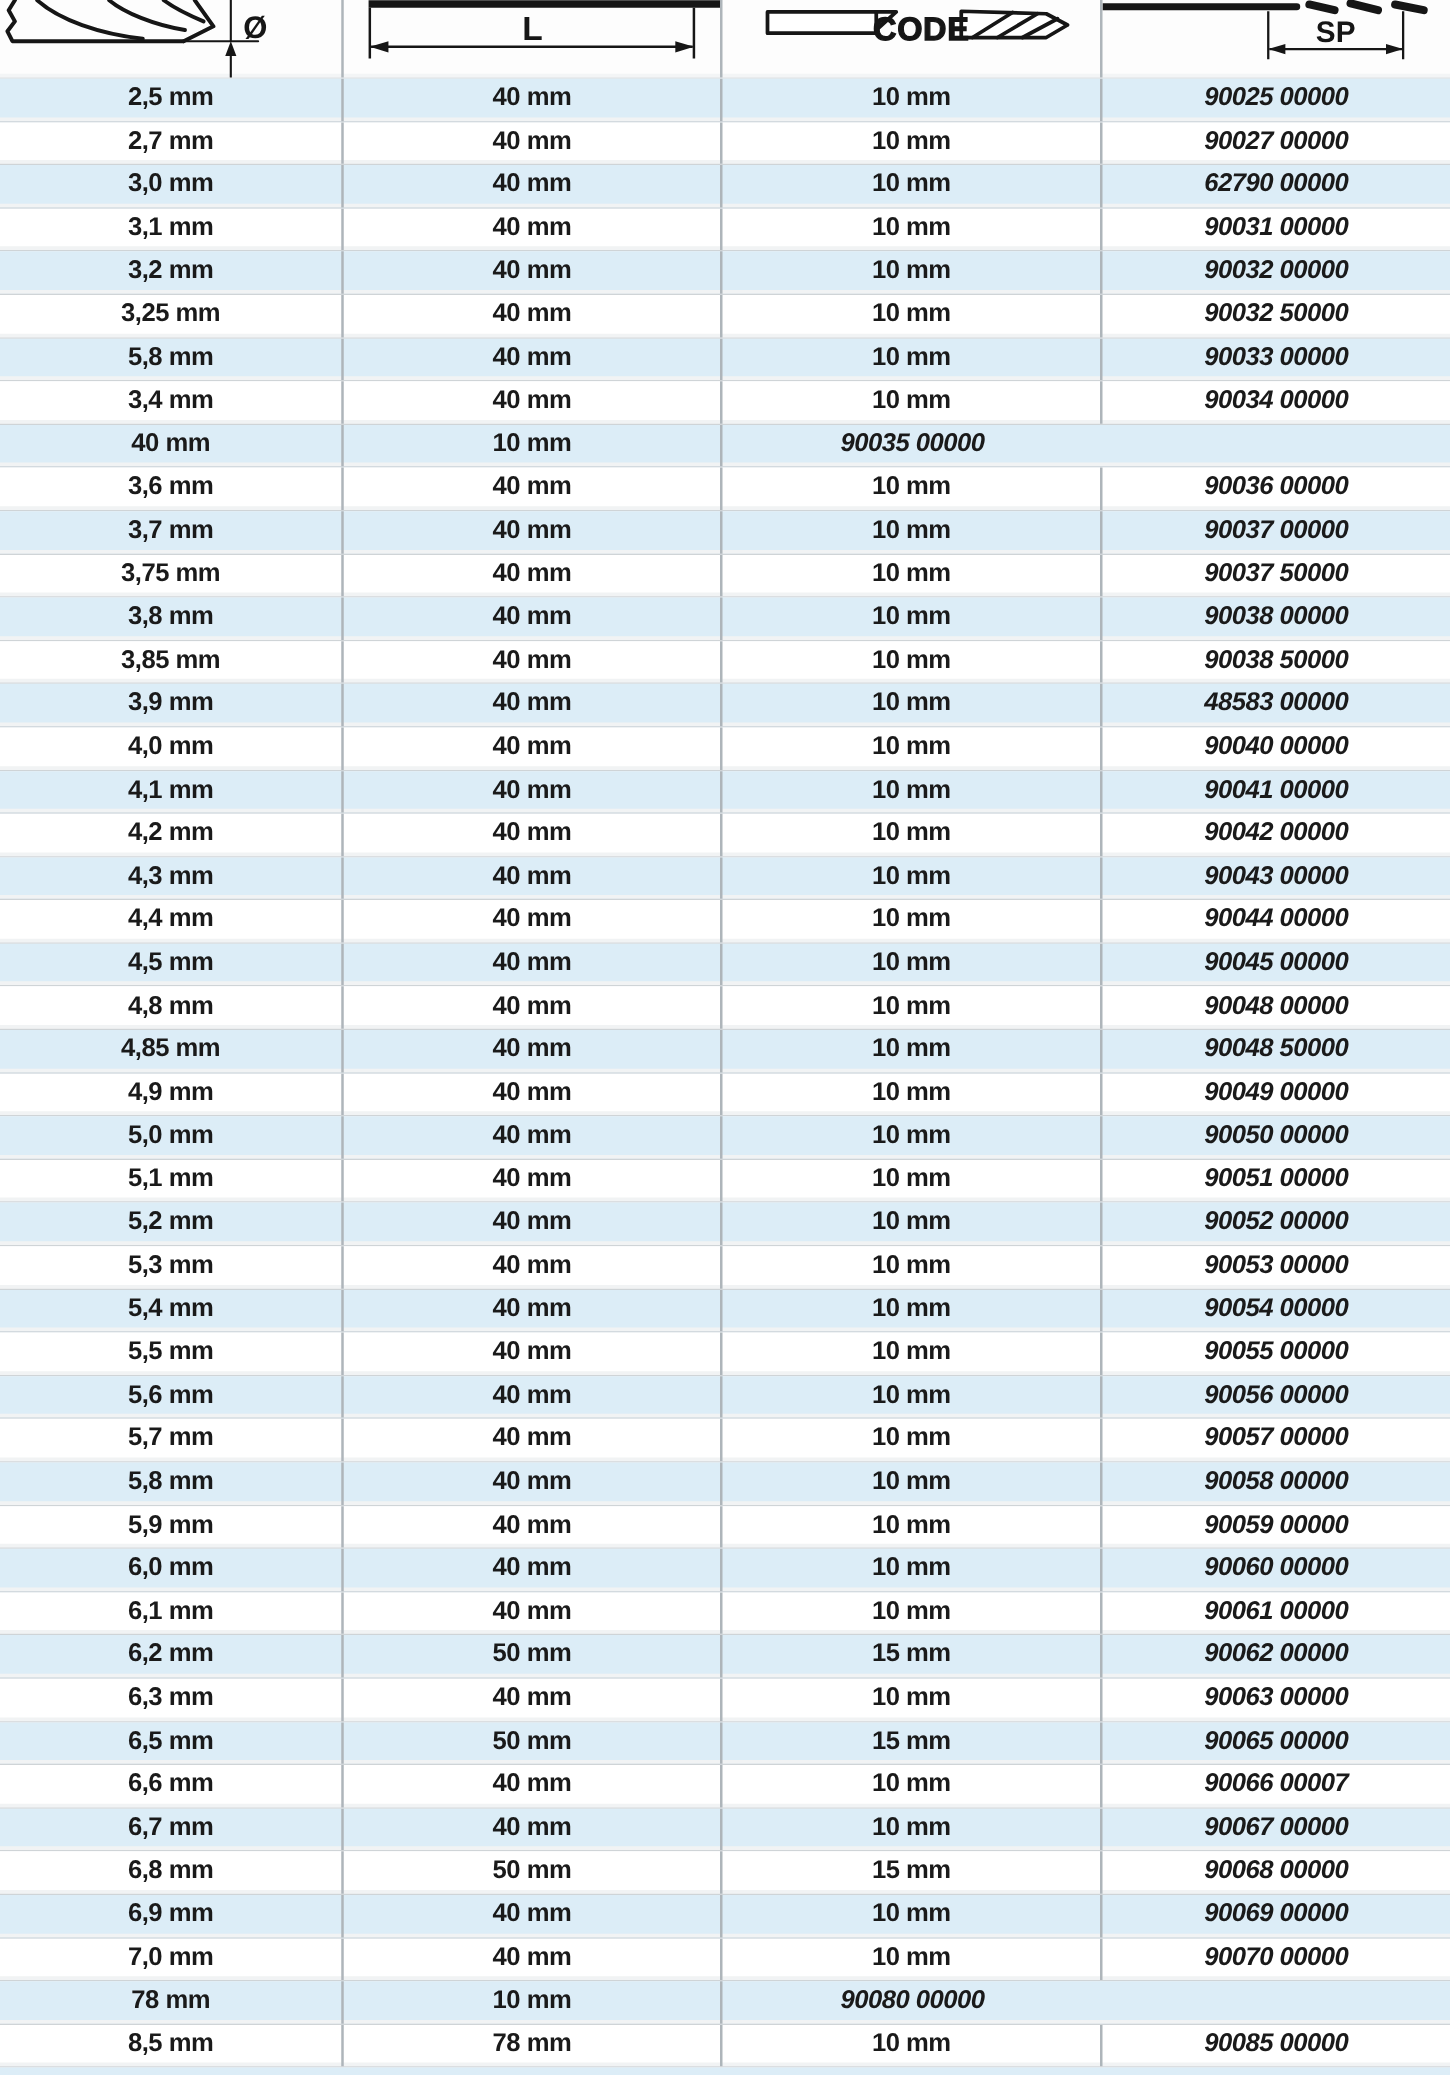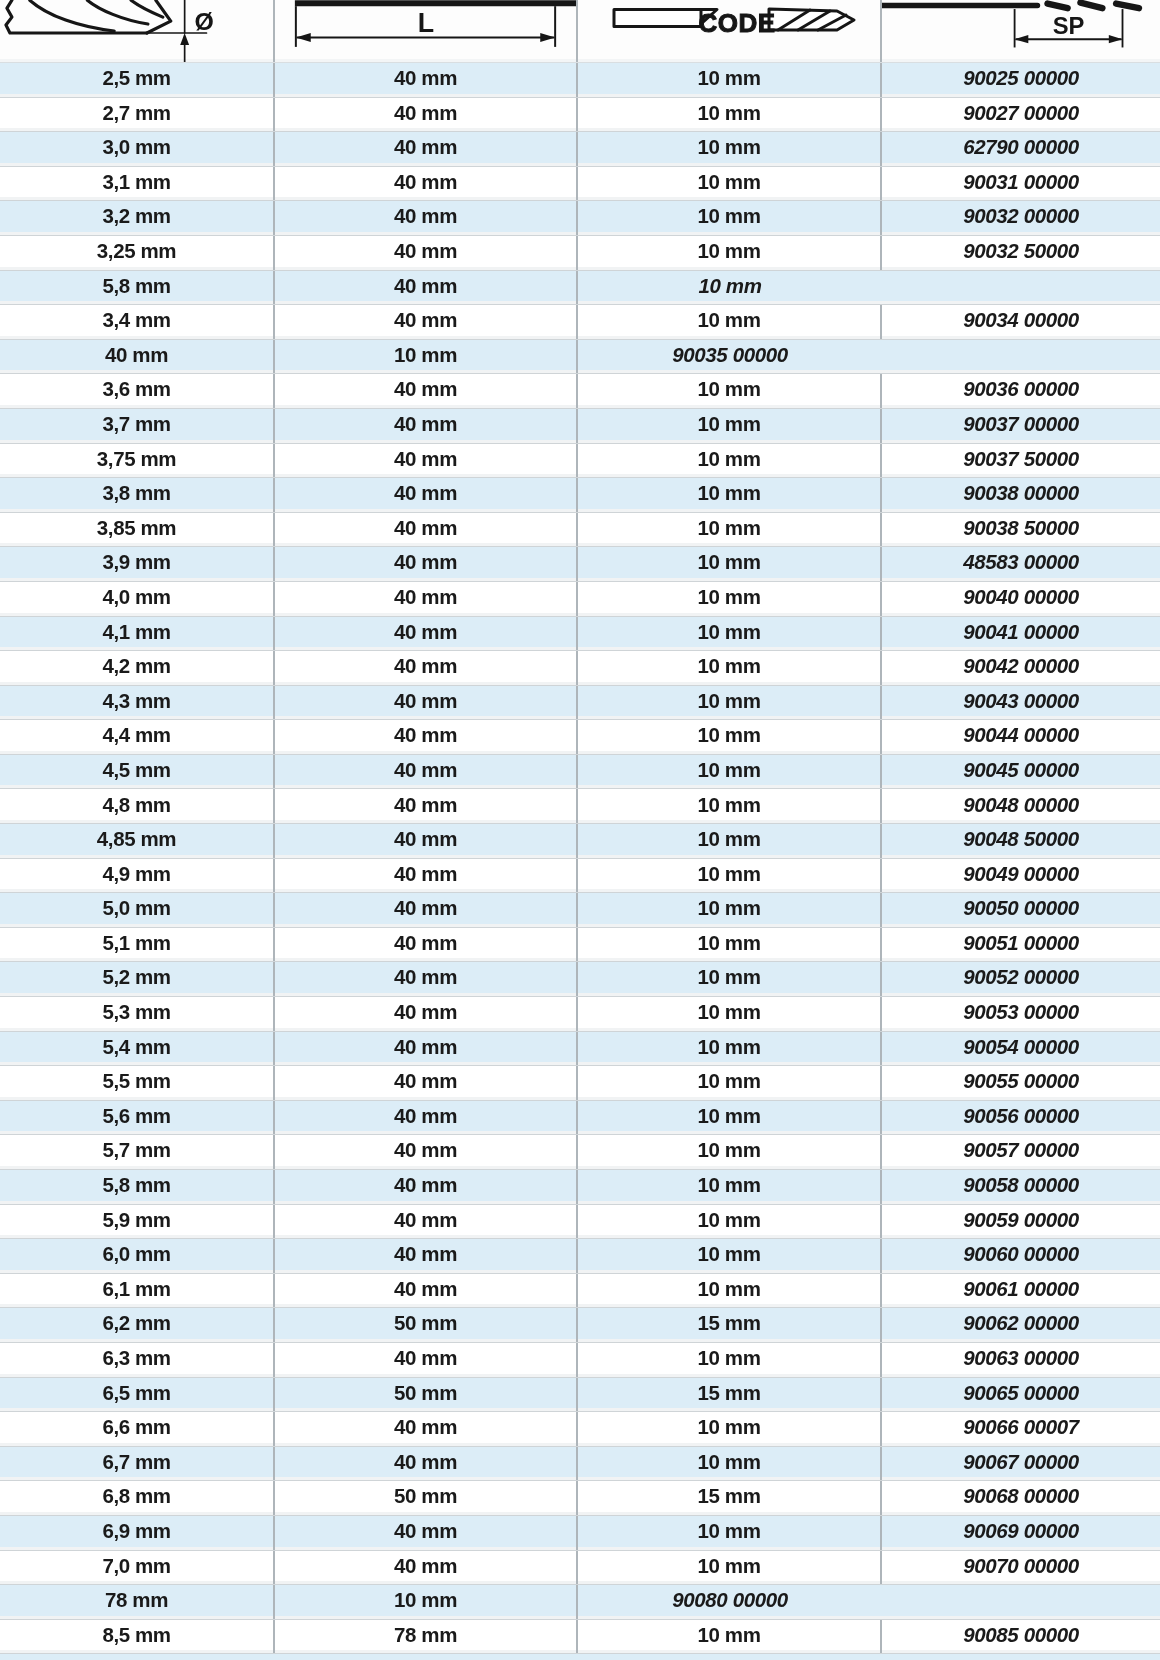--- a/index.html
+++ b/index.html
@@ -167,20 +167,21 @@
       <div class="row">
         <div class="cell">3,25 mm</div>
         <div class="cell">40 mm</div>
         <div class="cell">10 mm</div>
         <div class="cell">90032 50000</div>
       </div>
       <div class="row alt">
         <div class="cell">5,8 mm</div>
         <div class="cell">40 mm</div>
         <div class="cell">10 mm</div>
+        <div class="cell">90033 00000</div>
       </div>
       <div class="row">
         <div class="cell">3,4 mm</div>
         <div class="cell">40 mm</div>
         <div class="cell">10 mm</div>
         <div class="cell">90034 00000</div>
       </div>
       <div class="row alt">
         <div class="cell">40 mm</div>
         <div class="cell">10 mm</div>

